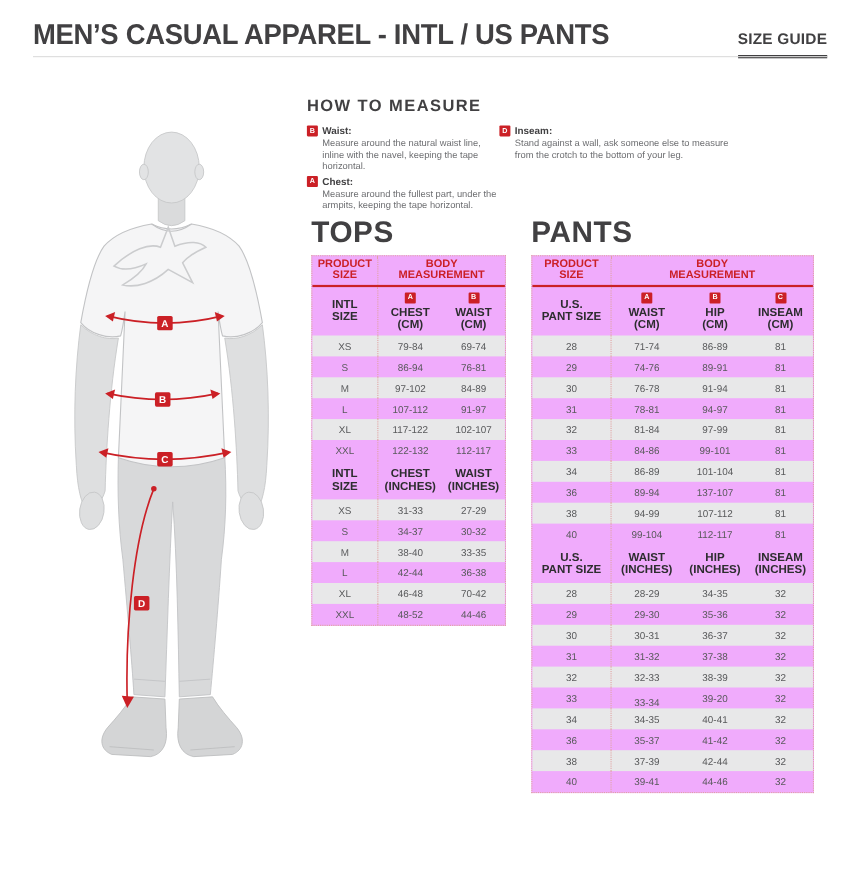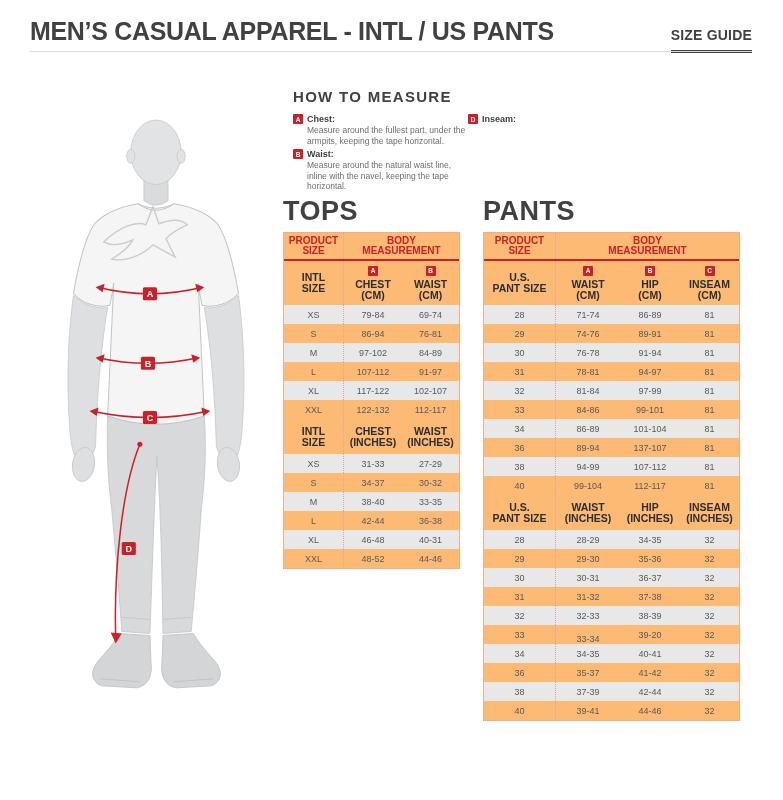--- a/index.html
+++ b/index.html
@@ -21,21 +21,21 @@
   }
   .header-rule {
     position:absolute; left:30px; right:31px; top:51px;
     border-top:1px solid #dcdcdc;
   }
 
   
   .figure-wrap { position:absolute; left:38px; top:106px; width:244px; height:604px; }
 
   
-  .how-to { position:absolute; left:293px; top:88px; width:472px; }
+  .how-to { position:absolute; left:279px; top:88px; width:472px; }
   .how-to-title { font-size:15px; font-weight:bold; color:#414042; letter-spacing:1.3px; margin-bottom:9px; }
   .measure-cols { display:flex; }
   .measure-col-left  { width:175px; margin-right:0; }
   .measure-col-right { width:210px; margin-left:0; }
   .measure-cols { gap:0; }
   .measure-col-left { margin-right:0; }
   .m-item { margin-bottom:3px; }
   .m-head { display:flex; align-items:center; margin-bottom:1px; }
   .m-label { font-size:9px; font-weight:bold; color:#414042; margin-left:4px; }
   .m-text { font-size:8.5px; color:#6d6e71; line-height:10.5px; margin-left:14px; }
@@ -43,21 +43,21 @@
     display:inline-flex; align-items:center; justify-content:center;
     width:10px; height:10px; background:#cb2026; color:#fff;
     font-size:6.5px; font-weight:bold; border-radius:1px; flex:0 0 auto;
   }
 
   
   .table-block { position:absolute; }
   .table-block.tops  { left:283px; top:196px; width:177px; }
   .table-block.pants { left:483px; top:196px; width:257px; }
   .tbl-title { font-size:27px; font-weight:bold; color:#414042; letter-spacing:0.5px; margin-bottom:5px; }
-  .size-table { border:1px dotted #e0a3a3; background:#fdba74; }
+  .size-table { border:1px dotted #e0a3a3; background:#f0abfc; }
   .tr { display:flex; }
   .td { display:flex; flex-direction:column; align-items:center; justify-content:center; text-align:center; }
   .td.first { border-right:1px dotted #e0a3a3; }
   .head1 { height:26px; }
   .head1 .td { font-size:10px; font-weight:bold; color:#cb2026; line-height:10.5px; }
   .red-line { border-top:2px solid #cb2026; }
   .sec-h .td { font-size:10.5px; font-weight:bold; color:#2d2d2f; line-height:11px; }
   .sec-h1 { height:44px; }
   .sec-h2 { height:35px; }
   .sec-h .badge { margin-bottom:3px; }
@@ -127,39 +127,40 @@
       </g>
     </svg>
   </div>
 
   <section class="how-to">
     <div class="how-to-title">HOW TO MEASURE</div>
     <div class="measure-cols">
       <div class="measure-col-left">
           <div class="m-item">
             <div class="m-head">
+              <div class="badge">B</div>
+              <div class="m-label">Waist:</div>
+            </div>
+            <div class="m-text">Measure around the natural waist line, inline with the navel, keeping the tape horizontal.</div>
+          </div>
+          <div class="m-item">
+            <div class="m-head">
               <div class="badge">A</div>
               <div class="m-label">Chest:</div>
             </div>
             <div class="m-text">Measure around the fullest part, under the armpits, keeping the tape horizontal.</div>
-          </div>
-          <div class="m-item">
-            <div class="m-head">
-              <div class="badge">B</div>
-              <div class="m-label">Waist:</div>
-            </div>
-            <div class="m-text">Measure around the natural waist line, inline with the navel, keeping the tape horizontal.</div>
           </div>
         </div>
       <div class="measure-col-right">
           <div class="m-item">
             <div class="m-head">
               <div class="badge">D</div>
               <div class="m-label">Inseam:</div>
             </div>
+            <div class="m-text">Stand against a wall, ask someone else to measure from the crotch to the bottom of your leg.</div>
           </div>
         </div>
     </div>
   </section>
 
   <div class="table-block tops">
     <div class="tbl-title">TOPS</div>
     <div class="size-table">
         <div class="tr head1">
           <div class="td first" style="width: 60px;">
@@ -313,21 +314,21 @@
           </div>
         </div>
         <div class="tr data-row stripe">
           <div class="td first" style="width: 60px;">
             <span>XL</span>
           </div>
           <div class="td" style="width: 58px;">
             <span>46-48</span>
           </div>
           <div class="td" style="width: 57px;">
-            <span>40-31</span>
+            <span>70-42</span>
           </div>
         </div>
         <div class="tr data-row">
           <div class="td first" style="width: 60px;">
             <span>XXL</span>
           </div>
           <div class="td" style="width: 58px; justify-content: center;">
             <span>48-52</span>
           </div>
           <div class="td" style="width: 57px;">

